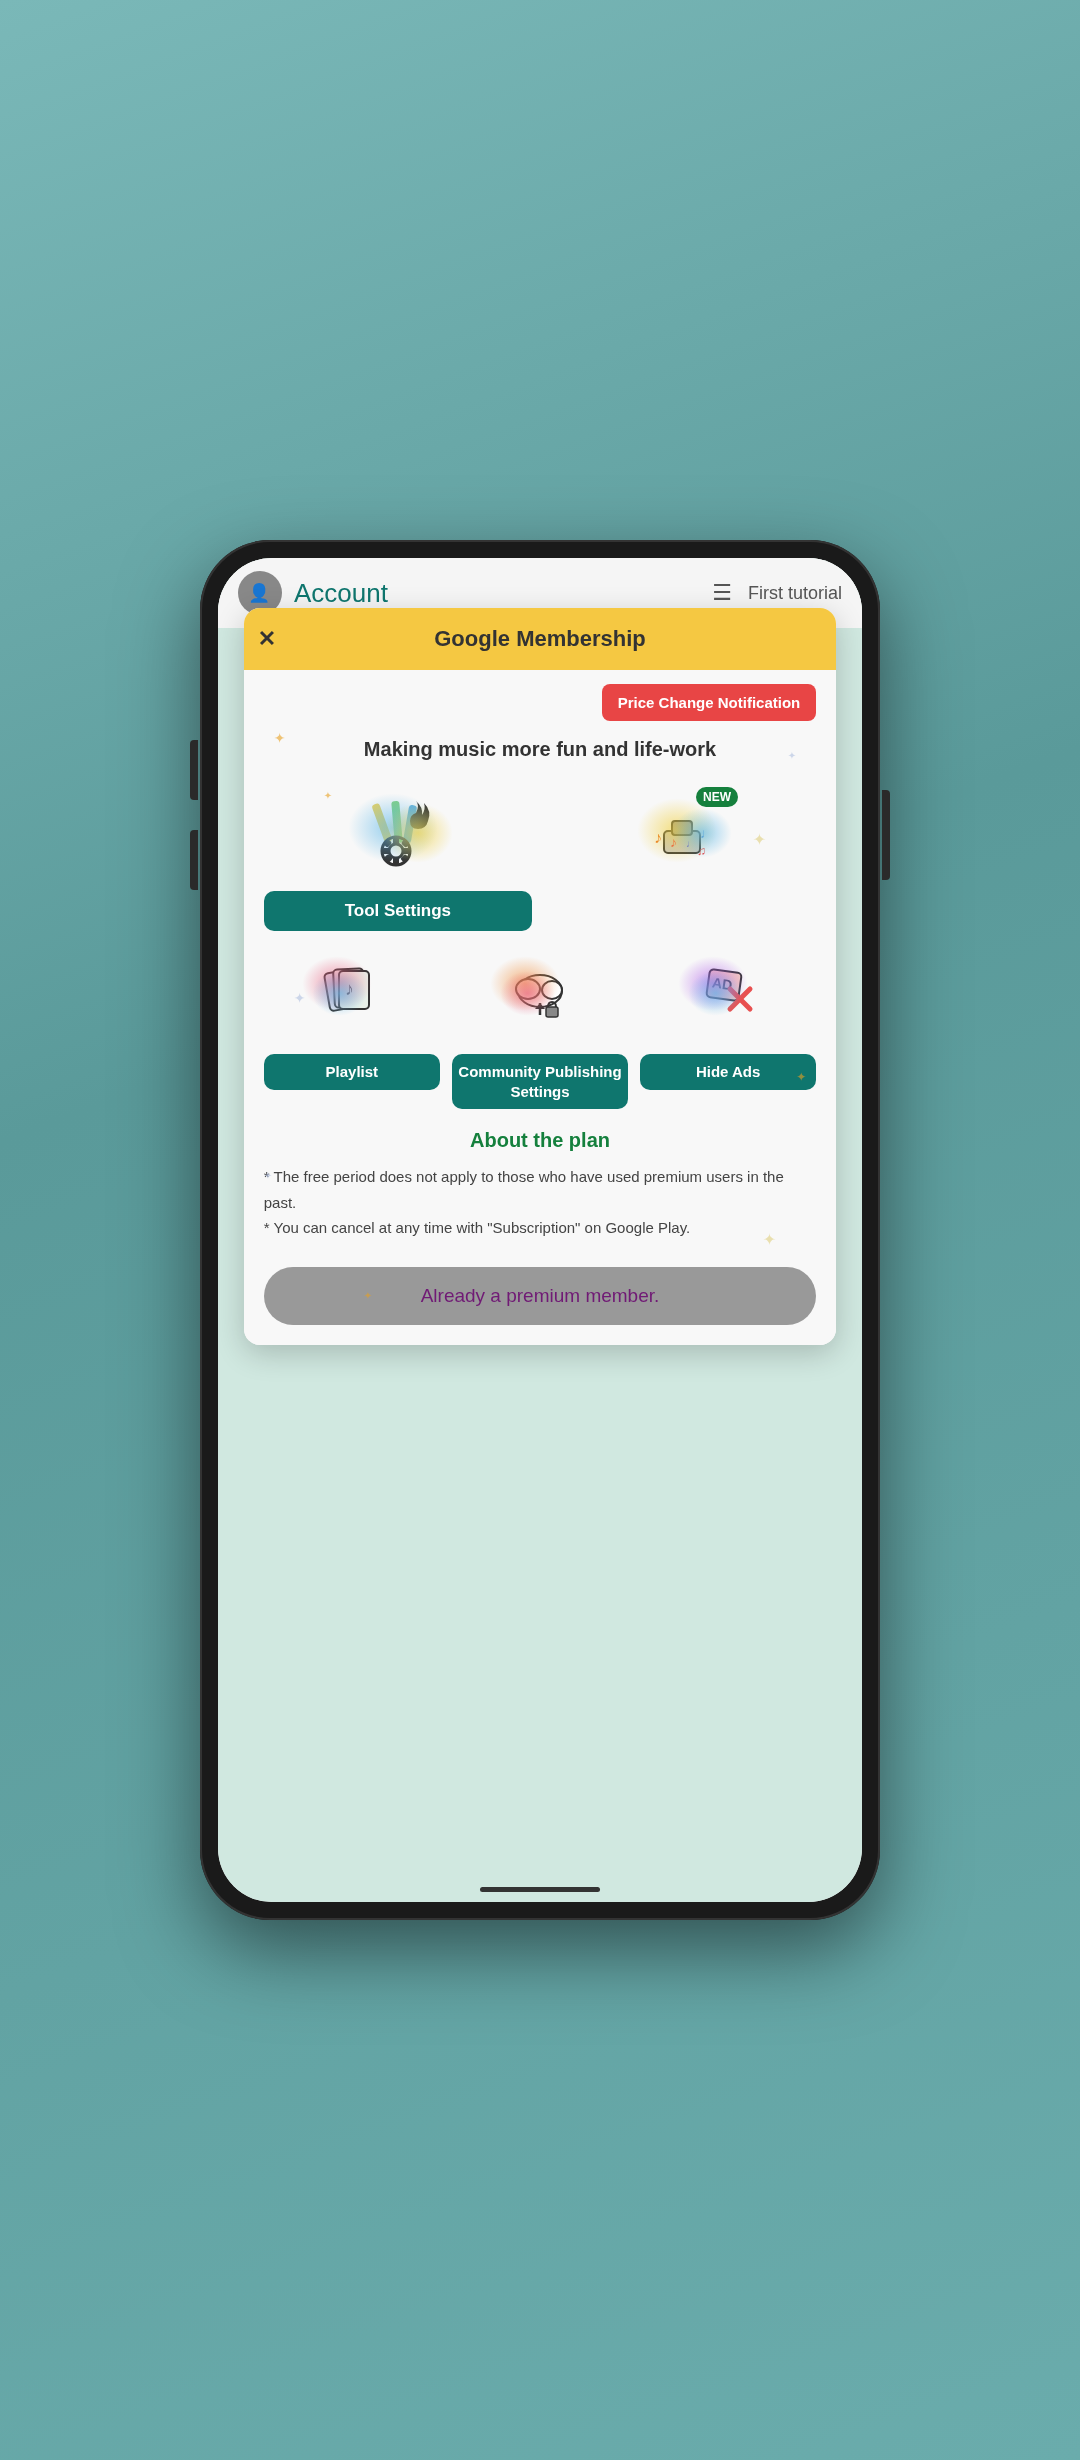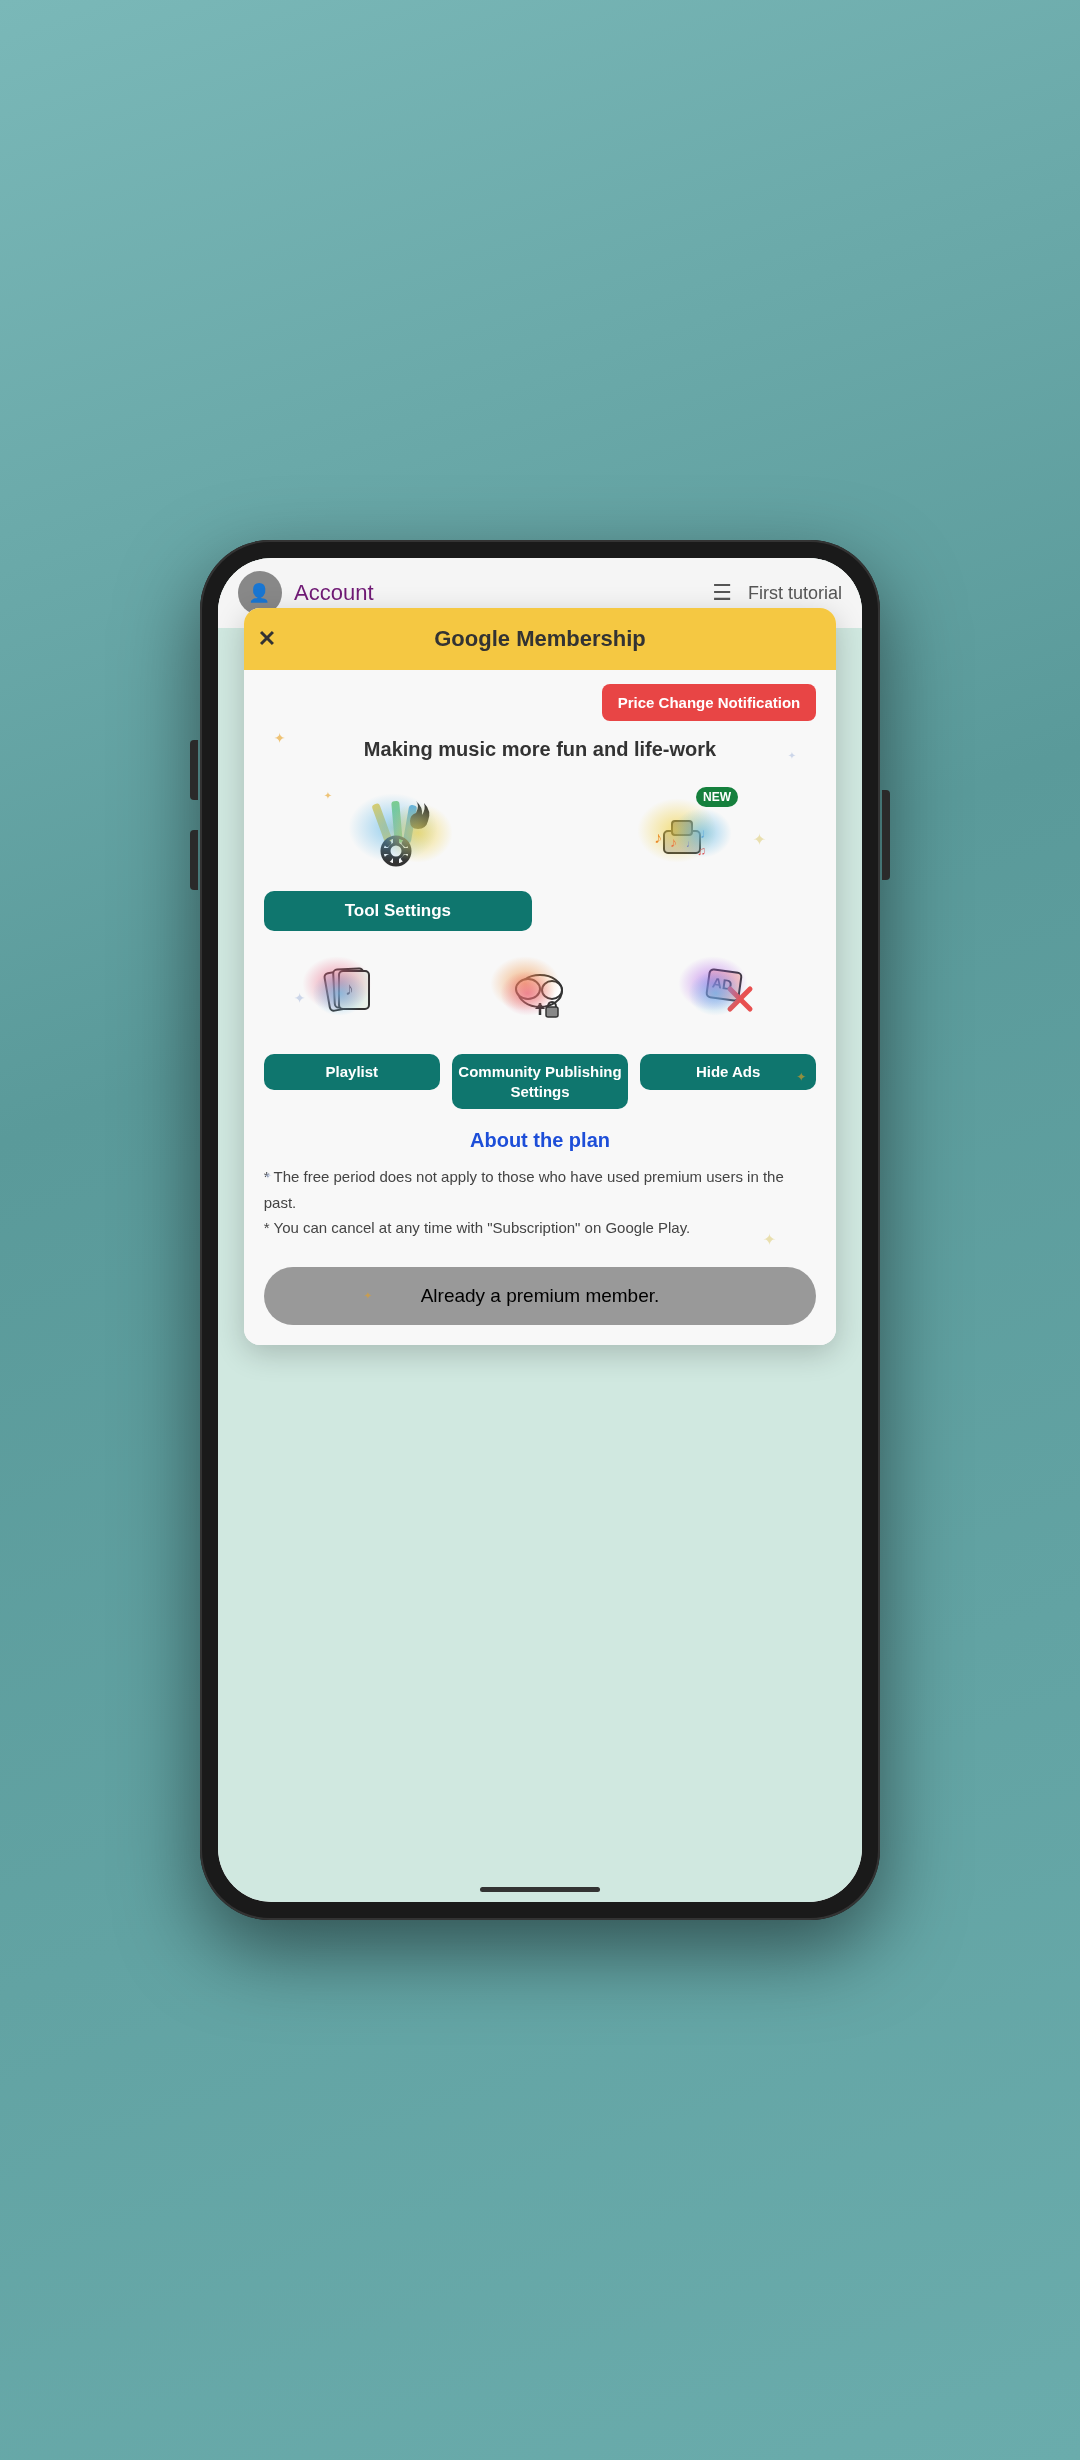--- a/index.html
+++ b/index.html
@@ -61,22 +61,22 @@
       background: #888;
       border-radius: 50%;
       display: flex;
       align-items: center;
       justify-content: center;
       color: white;
       font-size: 18px;
     }
 
     .app-header-title {
-      font-size: 22px;
-      color: #701a75;
+      font-size: 26px;
+      color: #0f766e;
       margin-left: 12px;
       flex: 1;
     }
 
     .hamburger {
       font-size: 22px;
       color: #555;
       margin-right: 16px;
     }
 
@@ -285,33 +285,33 @@
     }
 
     .about-section {
       margin: 10px 0;
     }
 
     .about-title {
       text-align: center;
       font-size: 20px;
       font-weight: bold;
-      color: #1d4ed8;
+      color: #15803d;
       margin-bottom: 12px;
     }
 
     .about-text {
       font-size: 15px;
       color: #444;
       line-height: 1.7;
     }
 
     .already-member-btn {
       background: #999;
-      color: #000000;
+      color: #701a75;
       border: none;
       border-radius: 30px;
       padding: 18px 30px;
       font-size: 19px;
       cursor: pointer;
       width: 100%;
       margin-top: 16px;
       font-weight: 500;
     }
 

